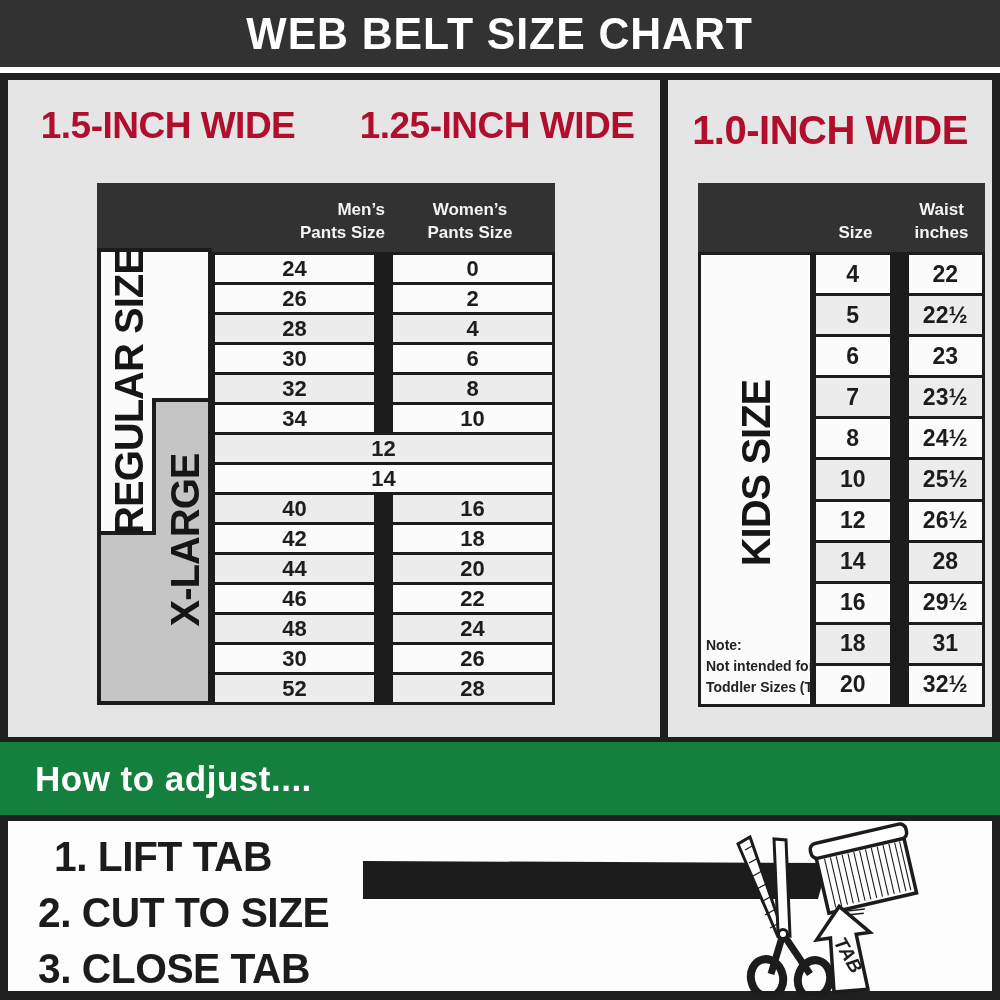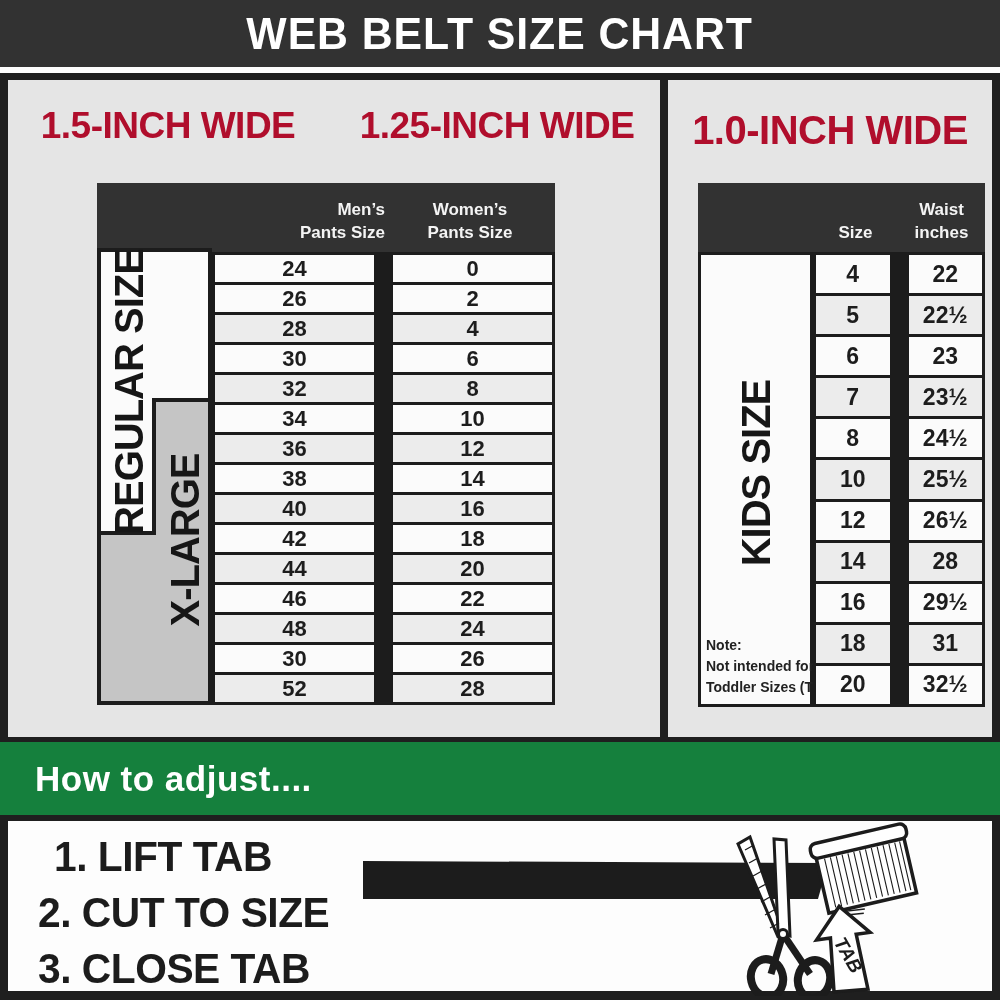--- a/index.html
+++ b/index.html
@@ -132,25 +132,23 @@
           </div>
         <div class="trow g">
             <div class="cell">32</div>
             <div class="cell">8</div>
           </div>
         <div class="trow">
             <div class="cell">34</div>
             <div class="cell">10</div>
           </div>
         <div class="trow g">
-            <div class="cell">36</div>
             <div class="cell">12</div>
           </div>
         <div class="trow">
-            <div class="cell">38</div>
             <div class="cell">14</div>
           </div>
         <div class="trow g">
             <div class="cell">40</div>
             <div class="cell">16</div>
           </div>
         <div class="trow">
             <div class="cell">42</div>
             <div class="cell">18</div>
           </div>

